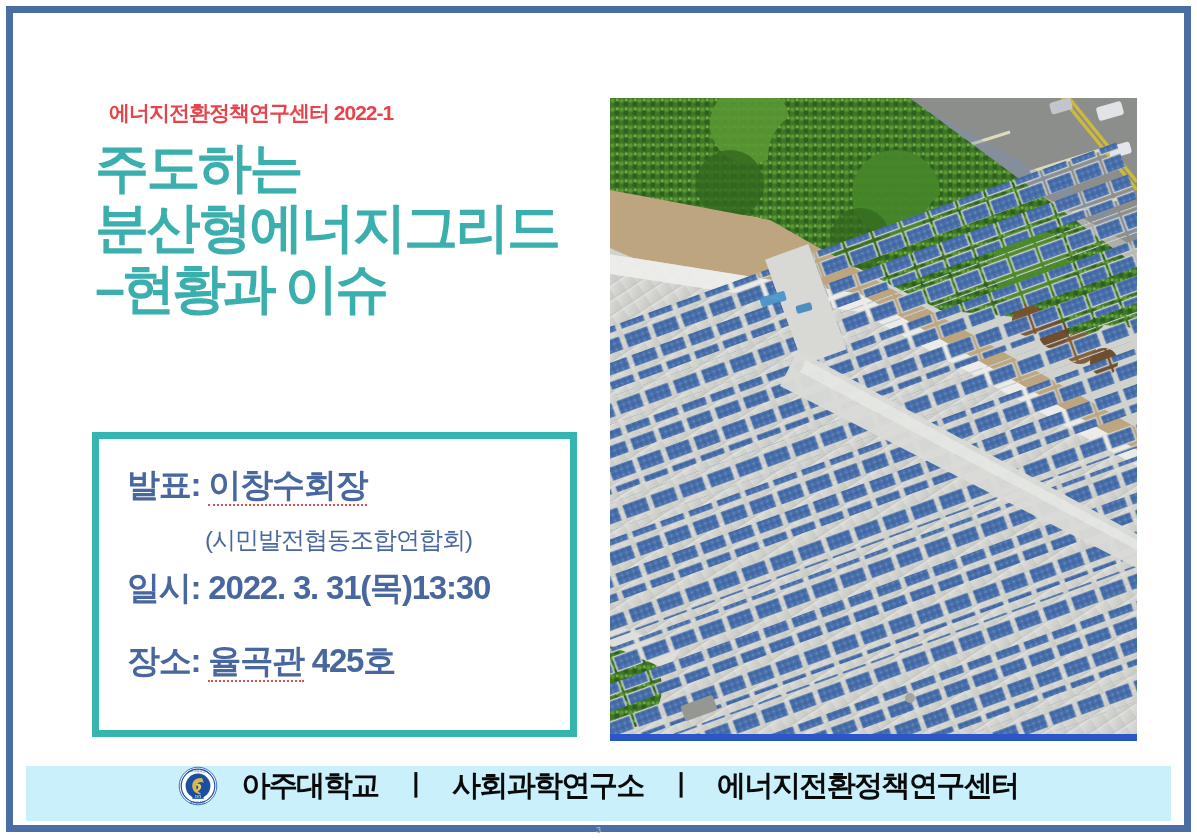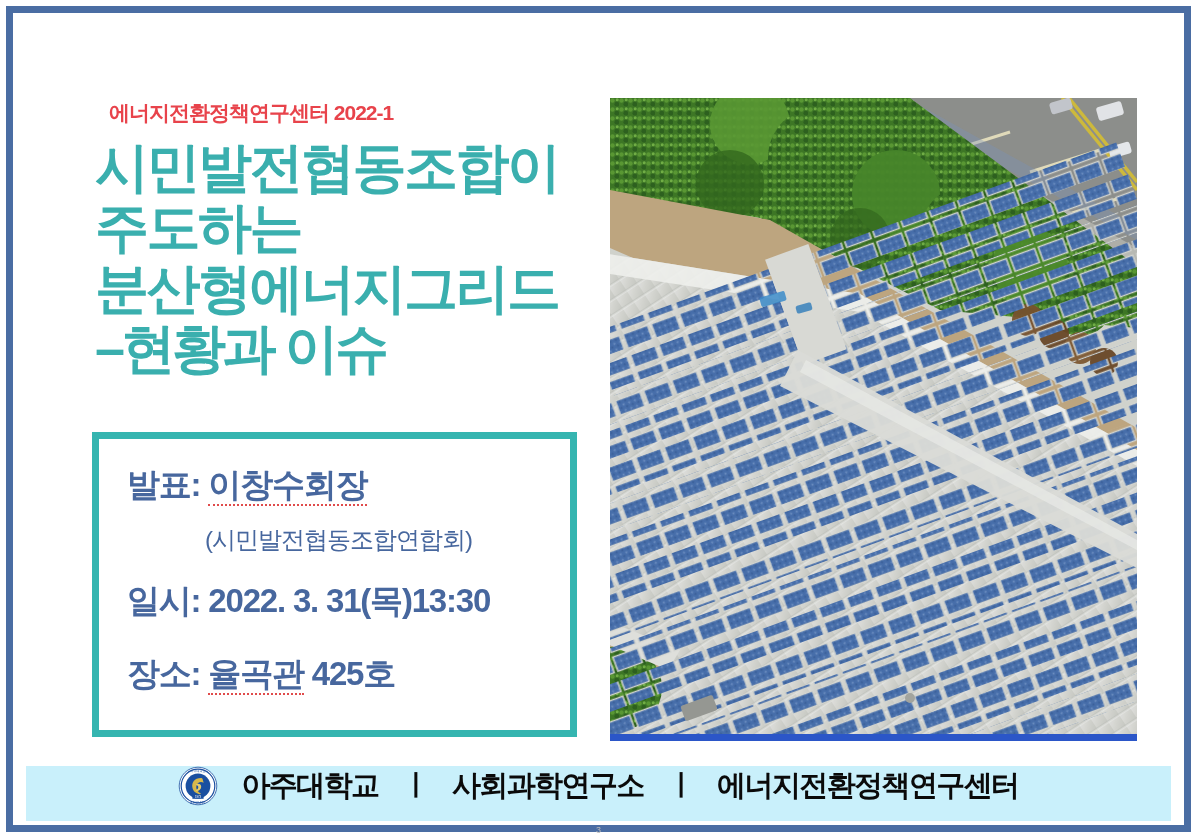--- a/index.html
+++ b/index.html
@@ -87,21 +87,21 @@
   .spellerr {
     border-bottom: 2px dotted #e04b4b;
     padding-bottom: 1px;
   }
   .info-sub {
     color: #47679e;
     font-weight: 400;
     font-size: 24px;
     letter-spacing: -1px;
     margin-left: 78px;
-    margin-bottom: 23px;
+    margin-bottom: 10px;
     white-space: nowrap;
   }
   .info-line.datetime { margin-bottom: 28px; }
 
   
   .photo {
     position: absolute;
     left: 597px;
     top: 85px;
     width: 527px;
@@ -155,21 +155,20 @@
 </style>
 </head>
 <body>
 
 <div class="slide">
   <div class="frame">
 
     <div class="kicker">에너지전환정책연구센터 2022-1</div>
 
     <div class="title">
-      <span class="tline l0">시민발전협동조합이</span>
       <span class="tline l1">주도하는</span>
       <span class="tline l2">분산형에너지그리드</span>
       <span class="tline l3">–현황과 이슈</span>
     </div>
 
     <div class="infobox">
       <div class="info-rows">
 
         <div class="info-line presenter">
           <span>발표:</span>

